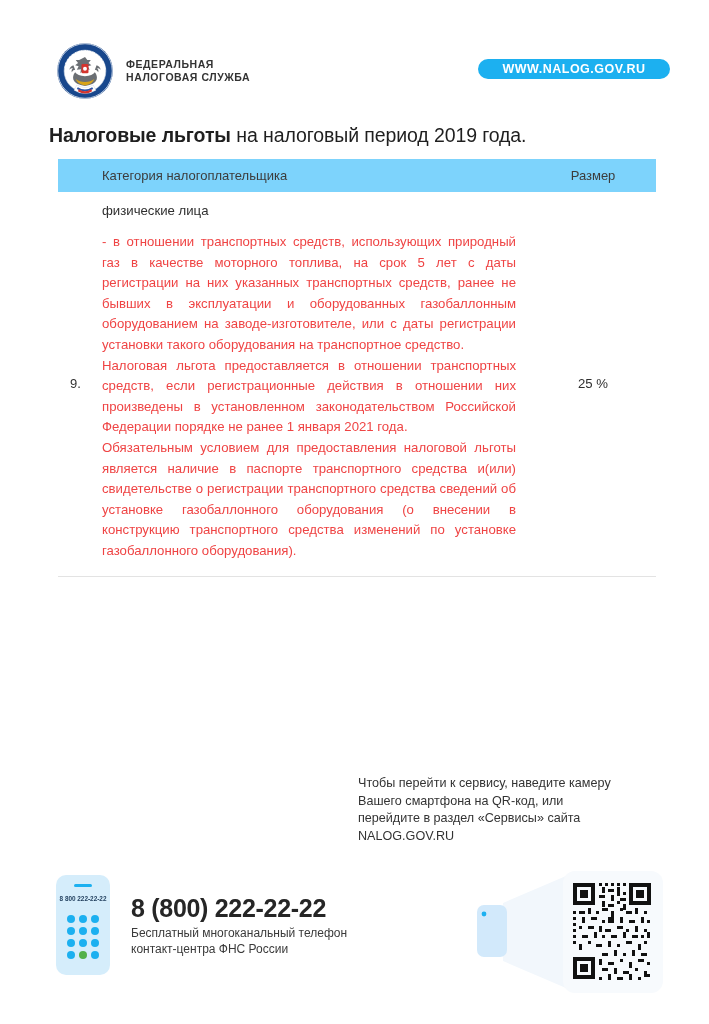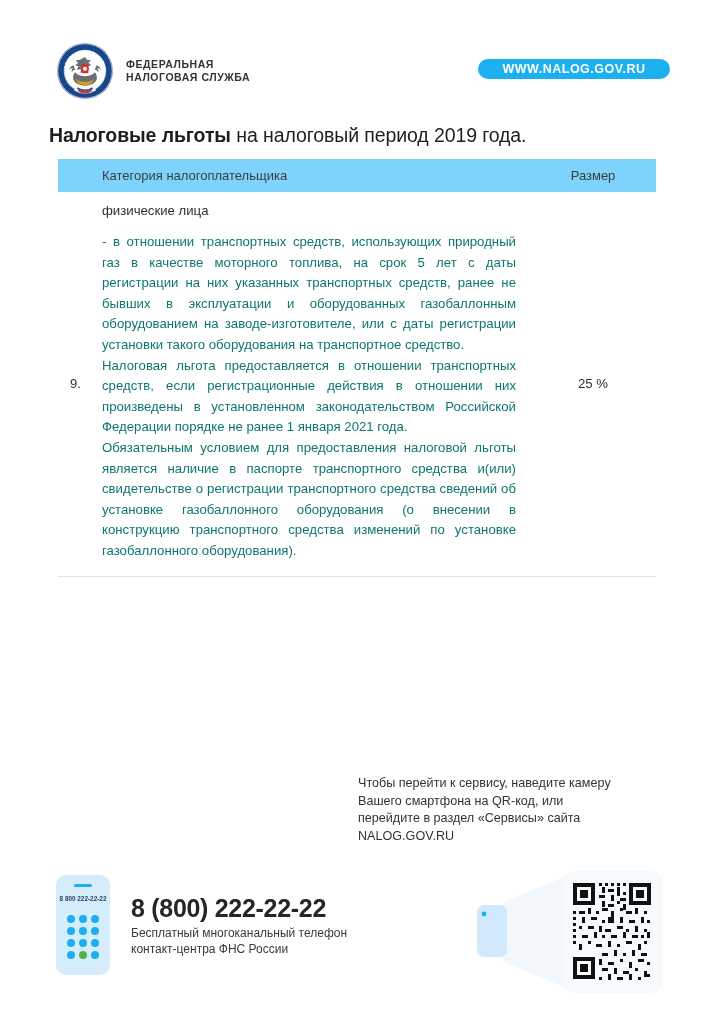--- a/index.html
+++ b/index.html
@@ -147,21 +147,21 @@
     text-align: center;
     font-size: 13.2px;
     color: #2f2f2f;
     padding-top: 152px;
     padding-right: 8px;
     box-sizing: border-box;
   }
   .para {
     font-size: 13.2px;
     line-height: 20.6px;
-    color: #0f766e;
+    color: #ef4444;
     text-align: justify;
     text-justify: inter-word;
     margin: 0;
   }
   .para + .para { margin-top: 0; }
   .para-lead { margin-top: 8px; }
 
   
   .qr-hint {
     position: absolute;

